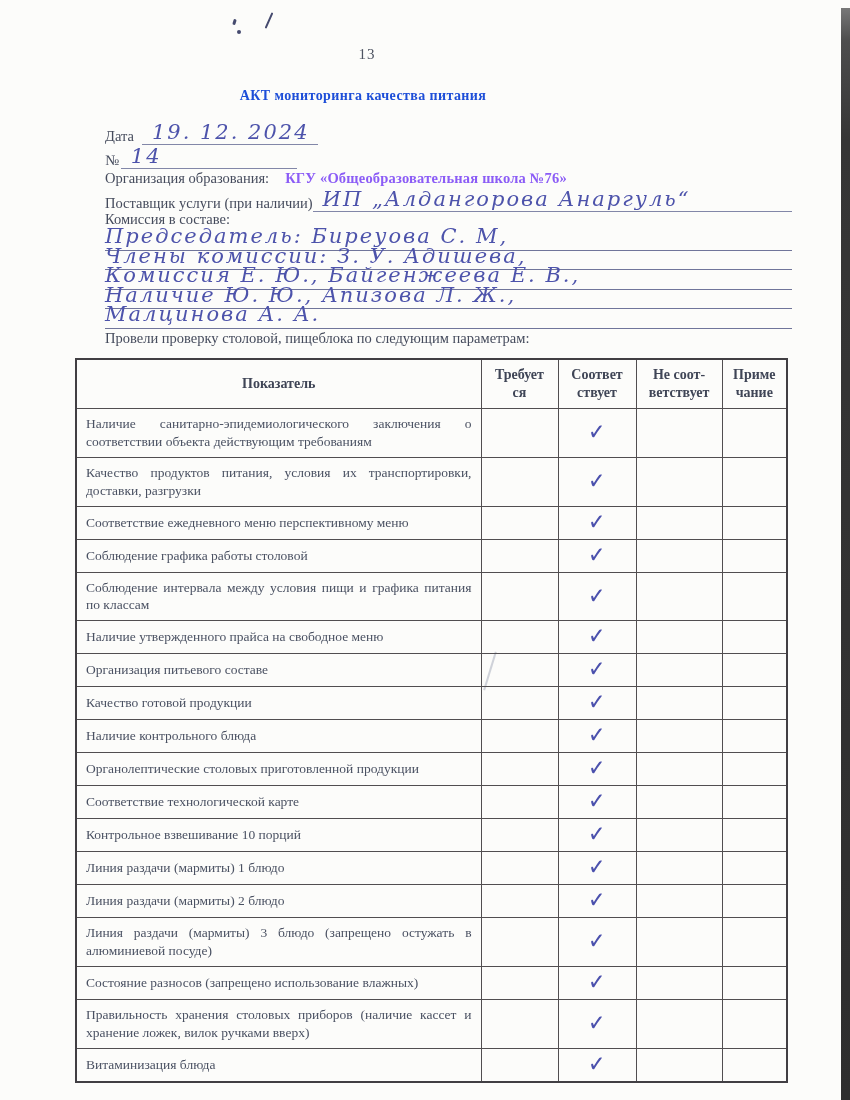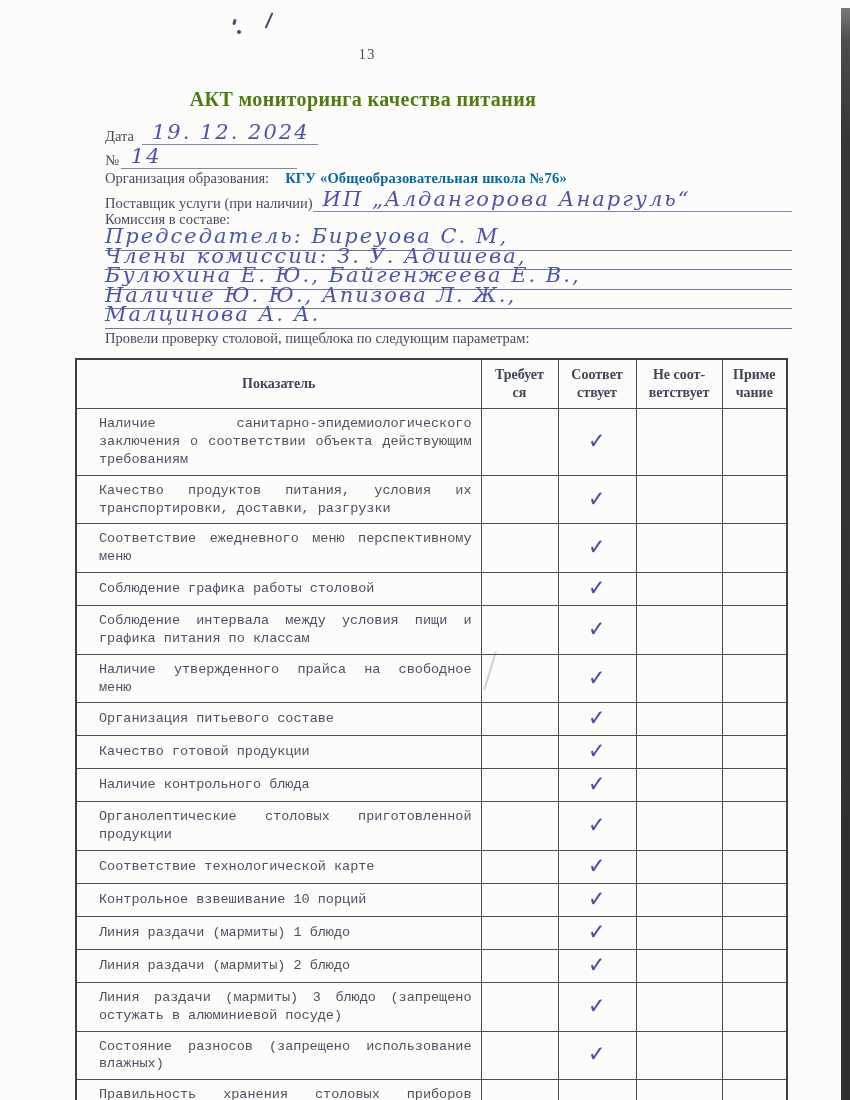--- a/index.html
+++ b/index.html
@@ -13,21 +13,21 @@
   }
   .abs{position:absolute;}
 
   
   .page-number{
     top:46px;left:0;width:734px;text-align:center;
     font-size:15px;color:#4c5260;letter-spacing:1px;
   }
   .doc-title{
     top:88px;left:0;width:726px;text-align:center;
-    font-size:20px;font-weight:bold;color:#4d7c0f;letter-spacing:.4px;
+    font-size:14px;font-weight:bold;color:#1d4ed8;letter-spacing:.4px;
   }
 
   
   .smudge{background:#454a6e;border-radius:2px;}
   .smudge.a{left:233px;top:19px;width:3px;height:6px;transform:rotate(18deg);}
   .smudge.b{left:237px;top:30px;width:4px;height:4px;border-radius:50%;}
   .smudge.c{left:268px;top:12px;width:2px;height:17px;transform:rotate(24deg);}
 
   
   .form-line{
@@ -44,21 +44,21 @@
   .fill.grow{flex:1;}
   .hand{
     font-family:"DejaVu Serif", serif;
     font-style:italic;
     color:#4d53ab;
     letter-spacing:2px;
     line-height:1;
     white-space:nowrap;
   }
   .hand.big{font-size:21px;}
-  .org-value{font-weight:bold;color:#0369a1;margin-left:16px;letter-spacing:.2px;}
+  .org-value{font-weight:bold;color:#8b5cf6;margin-left:16px;letter-spacing:.2px;}
 
   .comm-line{
     left:105px;width:687px;height:19.5px;
     border-bottom:1.6px solid #70759a;
     overflow:visible;
   }
   .comm-line .hand{font-size:21px;display:block;margin-top:-4px;}
 
   .intro-line{left:105px;top:330px;font-size:14.5px;color:#454b5c;}
 
@@ -77,23 +77,22 @@
   table.monitor{border:2.4px solid #413f43;}
   th{
     font-size:14px;font-weight:bold;color:#3f4556;
     text-align:center;vertical-align:middle;
     white-space:pre-line;line-height:1.3;
     padding:6px 3px;
   }
   td{vertical-align:middle;line-height:1.32;}
   td.c-ind{
     text-align:justify;
-    padding:6px 9px 6px 22px;
+    padding:6px 9px 6px 9px;
     height:20px;
-    font-family:Liberation Mono, monospace;
   }
   td.c-mid{text-align:center;padding:2px;}
   .check{
     font-family:"DejaVu Sans", sans-serif;
     font-style:italic;
     color:#4b51ad;
     font-size:21px;line-height:1;
     display:inline-block;
     transform:rotate(9deg) skewX(9deg) scaleY(1.15);
   }
@@ -147,21 +146,21 @@
   <span class="lbl">Комиссия в составе:</span>
 </div>
 
 <div class="abs comm-line" style="top:230px">
     <span class="hand">Председатель: Биреуова С. М,</span>
   </div>
 <div class="abs comm-line" style="top:249.5px">
     <span class="hand">Члены комиссии: З. У. Адишева,</span>
   </div>
 <div class="abs comm-line" style="top:269px">
-    <span class="hand">Булюхина Е. Ю., Байгенжеева Е. В.,</span>
+    <span class="hand">Комиссия Е. Ю., Байгенжеева Е. В.,</span>
   </div>
 <div class="abs comm-line" style="top:288.5px">
     <span class="hand">Наличие Ю. Ю., Апизова Л. Ж.,</span>
   </div>
 <div class="abs comm-line" style="top:308px">
     <span class="hand">Малцинова А. А.</span>
   </div>
 
 <div class="abs intro-line">Провели проверку столовой, пищеблока по следующим параметрам:</div>
 

